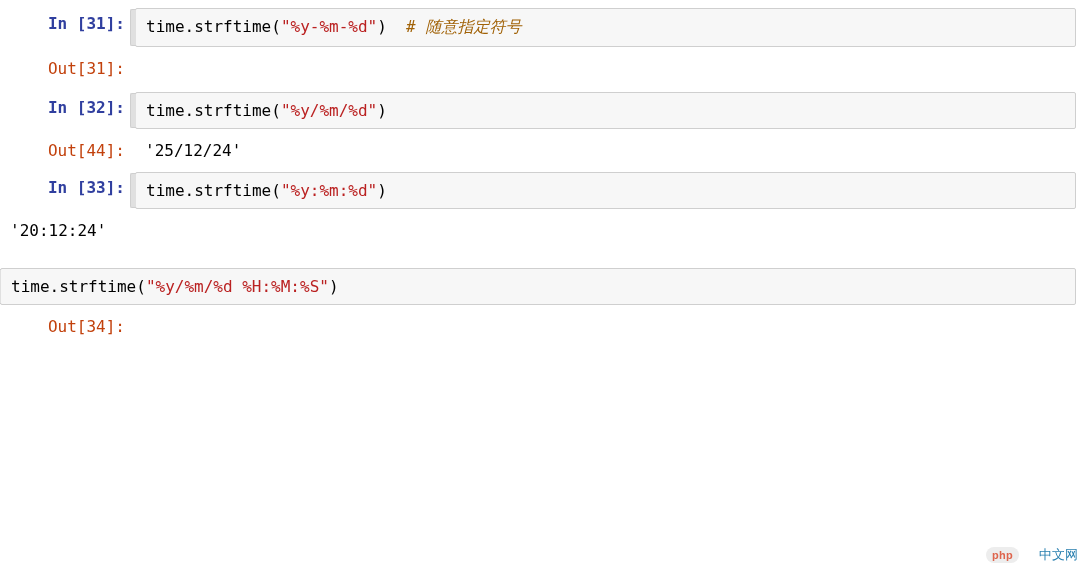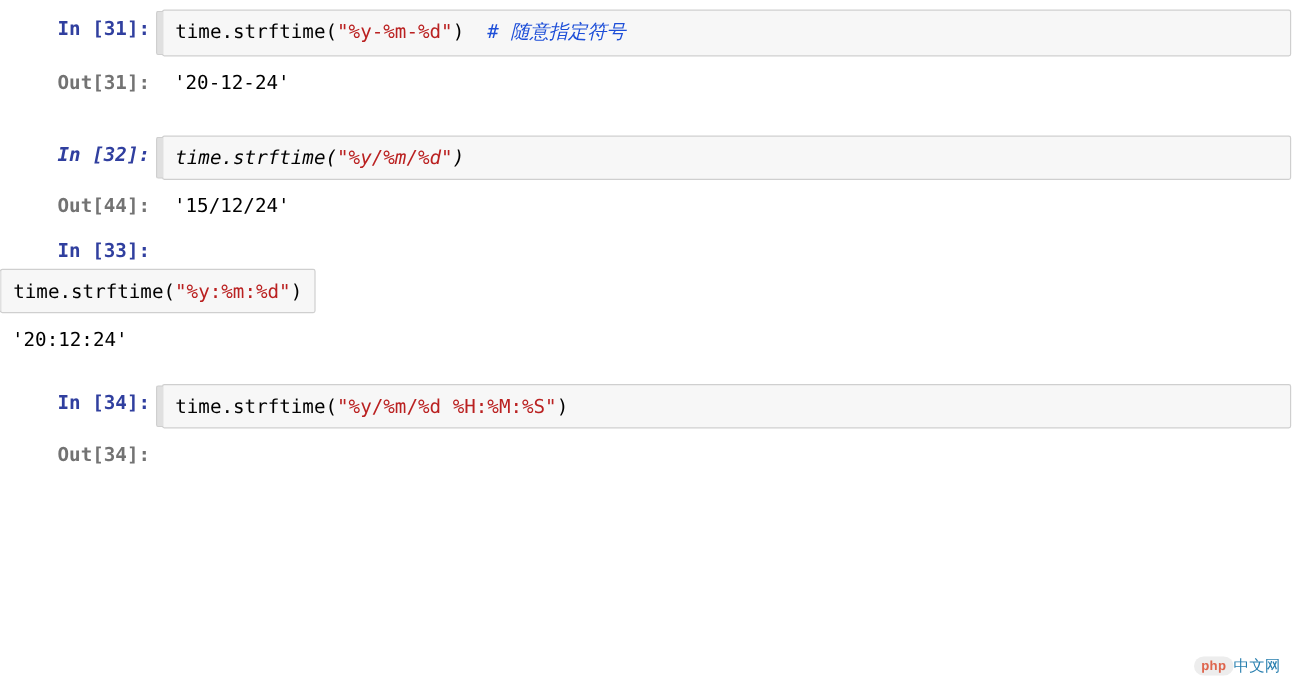--- a/index.html
+++ b/index.html
@@ -26,22 +26,21 @@
       padding: 6px 10px 6px 0;
       flex-shrink: 0;
       font-family: "Menlo", "Consolas", monospace;
       white-space: pre;
     }
     .prompt-in {
       color: #303F9F;
       font-weight: bold;
     }
     .prompt-out {
-      color: #737373;
-      font-weight: bold;
+      color: #c2410c;
     }
     .input-area {
       flex: 1;
       background: #f7f7f7;
       border: 1px solid #cfcfcf;
       border-radius: 2px;
       padding: 8px 10px;
       margin-right: 4px;
       position: relative;
     }
@@ -64,28 +63,28 @@
       color: #000;
     }
     .code {
       font-family: "Menlo", "Consolas", "DejaVu Sans Mono", monospace;
       white-space: pre;
     }
     .black { color: #000; }
     .punct { color: #000; }
     .paren { color: #000; }
     .string { color: #BA2121; }
-    .comment { color: #1d4ed8; font-style: italic; }
+    .comment { color: #a16207; font-style: italic; }
     .watermark {
       position: fixed;
-      right: 13px;
+      right: 2px;
       bottom: 14px;
       display: flex;
       align-items: center;
-      gap: 0;
+      gap: 20px;
       opacity: 0.85;
     }
     .watermark-badge {
       background: #eaeaea;
       color: #d94a2e;
       font-size: 11px;
       font-weight: bold;
       padding: 2px 6px;
       border-radius: 8px;
       font-family: Arial, sans-serif;
@@ -101,46 +100,44 @@
 <body>
 
 <div class="cell">
   <div class="prompt prompt-in">In [31]:</div>
   <div class="input-area">
     <span class="code"><span class="black">time</span><span class="punct">.</span><span class="black">strftime</span><span class="paren">(</span><span class="string">"%y-%m-%d"</span><span class="paren">)</span><span class="comment">  # 随意指定符号</span></span>
   </div>
 </div>
 <div class="cell">
   <div class="prompt prompt-out">Out[31]:</div>
-  <div class="output-area code">'20-12-24'</div>
 </div>
 
-<div class="cell" style="margin-top:29px;font-style:italic;">
+<div class="cell" style="margin-top:8px;">
   <div class="prompt prompt-in">In [32]:</div>
   <div class="input-area">
     <span class="code"><span class="black">time</span><span class="punct">.</span><span class="black">strftime</span><span class="paren">(</span><span class="string">"%y/%m/%d"</span><span class="paren">)</span></span>
   </div>
 </div>
 <div class="cell">
   <div class="prompt prompt-out">Out[44]:</div>
-  <div class="output-area code">'15/12/24'</div>
+  <div class="output-area code">'25/12/24'</div>
 </div>
 
-<div class="cell" style="flex-direction:column;">
+<div class="cell" style="">
   <div class="prompt prompt-in">In [33]:</div>
   <div class="input-area">
     <span class="code"><span class="black">time</span><span class="punct">.</span><span class="black">strftime</span><span class="paren">(</span><span class="string">"%y:%m:%d"</span><span class="paren">)</span></span>
   </div>
 </div>
 <div class="cell">
   <div class="output-area code">'20:12:24'</div>
 </div>
 
 <div class="cell" style="margin-top:22px;">
-  <div class="prompt prompt-in">In [34]:</div>
   <div class="input-area">
     <span class="code"><span class="black">time</span><span class="punct">.</span><span class="black">strftime</span><span class="paren">(</span><span class="string">"%y/%m/%d %H:%M:%S"</span><span class="paren">)</span></span>
   </div>
 </div>
 <div class="cell">
   <div class="prompt prompt-out">Out[34]:</div>
 </div>
 
 <div class="watermark">
   <span class="watermark-badge">php</span>

